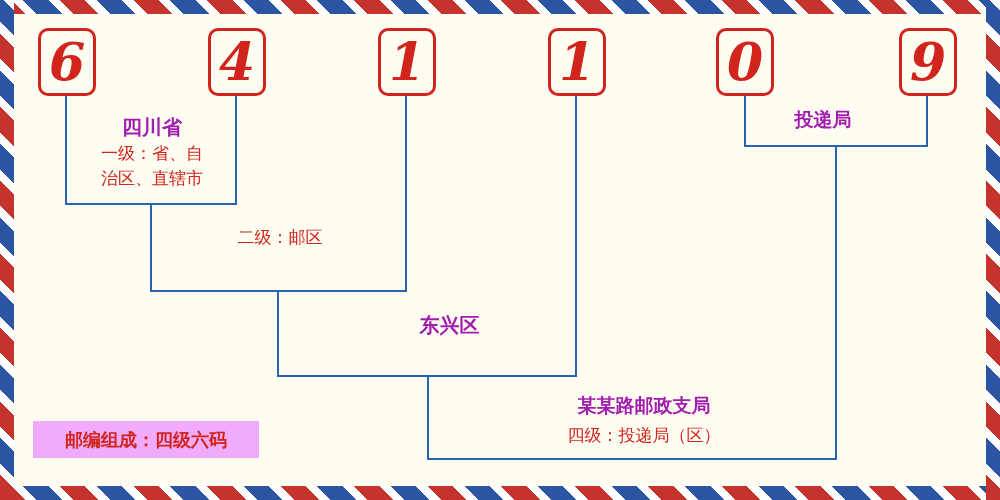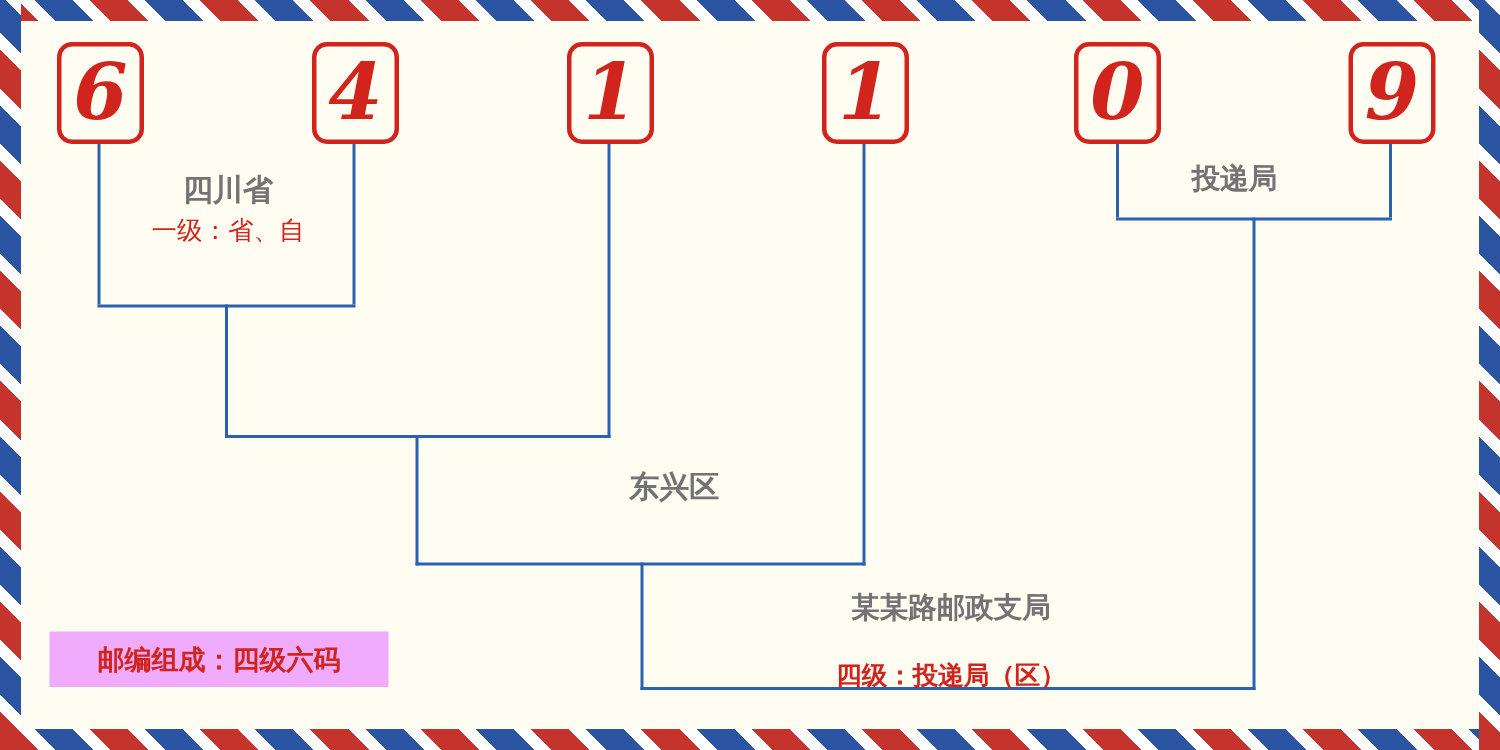--- a/index.html
+++ b/index.html
@@ -44,23 +44,23 @@
     font-style: italic; font-weight: bold;
     font-size: 52px; line-height: 1;
     color: #d0241c;
   }
 
   
   .line { position: absolute; background: #2b62b0; }
 
   
   .label-block { position: absolute; text-align: center; }
-  .place { color: #737373; font-weight: bold; font-size: 20px; line-height: 1.5; }
+  .place { color: #a21caf; font-weight: bold; font-size: 20px; line-height: 1.5; }
   .desc  { color: #d0241c; font-size: 17px; line-height: 1.45; }
-  .desc-gap { margin-top: 18px; font-weight: bold; }
+  .desc-gap { margin-top: 3px; }
 
   .footer-badge {
     position: absolute; left: 33px; top: 421px;
     width: 226px; height: 37px;
     background: #f0abfc;
     color: #d0241c; font-weight: bold; font-size: 18px;
     display: flex; align-items: center; justify-content: center;
   }
 </style>
 </head>
@@ -108,30 +108,32 @@
   <div class="line" style="left:575px; top:96px;  width:2px;   height:281px"></div>
   <div class="line" style="left:277px; top:375px; width:300px; height:2px"></div>
 
   <div class="line" style="left:427px; top:375px; width:2px;   height:85px"></div>
   <div class="line" style="left:835px; top:145px; width:2px;   height:315px"></div>
   <div class="line" style="left:427px; top:458px; width:410px; height:2px"></div>
 
   <div class="label-block" style="left:66px; top:112px; width:172px">
     <div class="place">四川省</div>
     <div class="desc">一级：省、自</div>
+    <div class="desc">治区、直辖市</div>
   </div>
 
   <div class="label-block" style="left:180px; top:226px; width:200px">
+    <div class="desc">二级：邮区</div>
   </div>
 
   <div class="label-block" style="left:280px; top:310px; width:339px">
     <div class="place">东兴区</div>
   </div>
 
-  <div class="label-block" style="left:484px; top:392px; width:300px">
+  <div class="label-block" style="left:494px; top:392px; width:300px">
     <div class="place" style="font-size:19px">某某路邮政支局</div>
     <div class="desc desc-gap">四级：投递局（区）</div>
   </div>
 
   <div class="label-block" style="left:745px; top:106px; width:156px">
     <div class="place" style="font-size:19px">投递局</div>
   </div>
 
   <div class="footer-badge">
     <span>邮编组成：四级六码</span>

